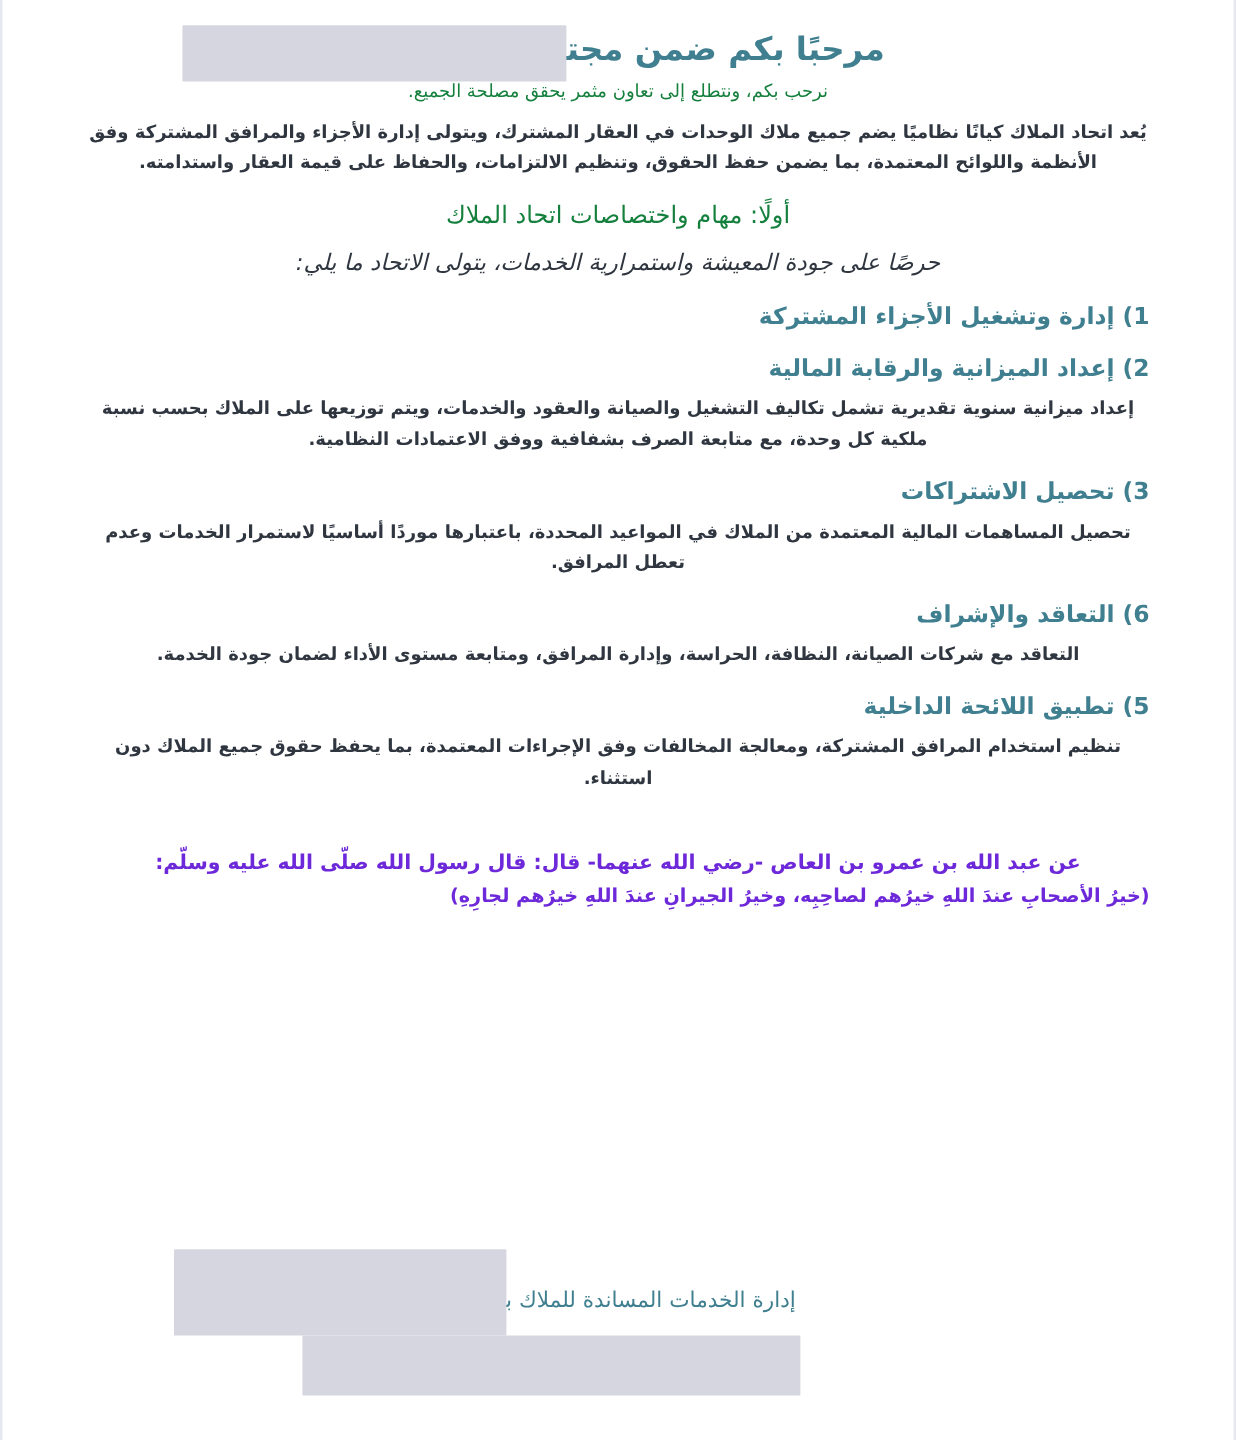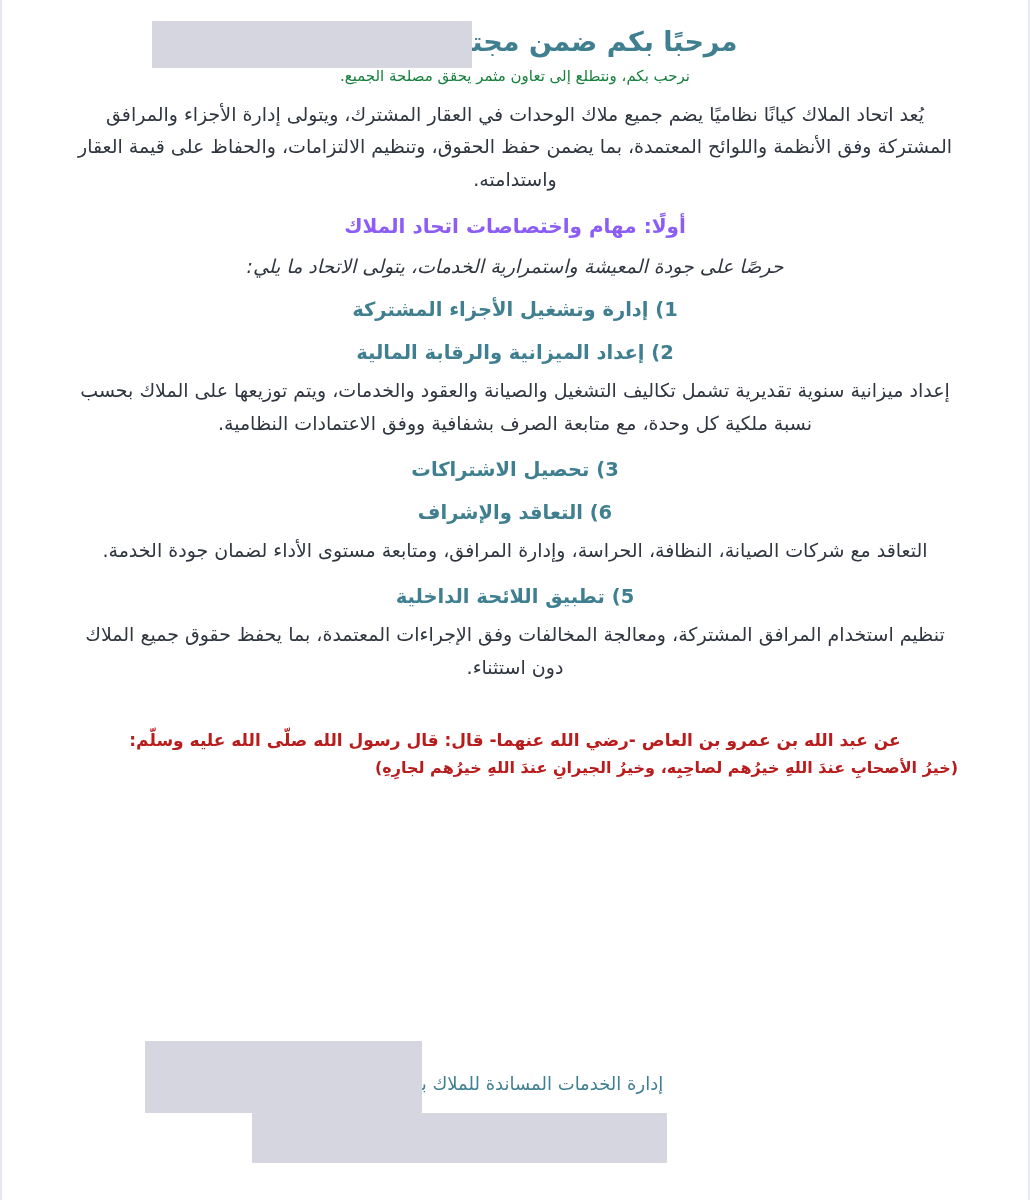--- a/index.html
+++ b/index.html
@@ -49,41 +49,43 @@
   .subtitle {
     color: #15803d;
     font-size: 15px;
     font-weight: normal;
     line-height: 1.5;
     margin: 4px 0 10px 0;
   }
 
   .body-text {
     color: #2f3640;
-    font-size: 19px;
+    font-size: 15px;
     line-height: 1.72;
     margin: 0 0 14px 0;
     text-align: center;
+    font-weight: bold;
   }
 
   .section-heading {
-    color: #8b5cf6;
+    color: #15803d;
     font-size: 20px;
-    font-weight: bold;
+    font-weight: normal;
     line-height: 1.6;
     margin: 14px 0 8px 0;
     text-align: center;
   }
 
   .sub-heading {
     color: #3f7f90;
     font-size: 19.5px;
     font-weight: bold;
     line-height: 1.6;
     margin: 12px 0 6px 0;
+    text-align: right;
   }
 
   .lead-text {
     color: #2f3640;
     font-size: 19px;
     line-height: 1.7;
     margin: 0 0 4px 0;
     font-style: italic;
   }
 
@@ -93,21 +95,21 @@
     font-weight: bold;
     line-height: 1.75;
     margin: 34px 0 0 0;
   }
   .highlight-para .accent {
     color: #c79b4e;
     font-weight: bold;
   }
 
   .hadith {
-    color: #b91c1c;
+    color: #6d28d9;
     font-size: 17px;
     font-weight: bold;
     line-height: 1.62;
     margin: 44px 0 0 0;
   }
   .hadith .line2 {
     display: block;
     font-size: 16px;
     text-align: right;
   }
@@ -167,20 +169,21 @@
     <h2 class="section-heading">أولًا: مهام واختصاصات اتحاد الملاك</h2>
 
     <p class="lead-text">حرصًا على جودة المعيشة واستمرارية الخدمات، يتولى الاتحاد ما يلي:</p>
 
     <h3 class="sub-heading">1) إدارة وتشغيل الأجزاء المشتركة</h3>
 
     <h3 class="sub-heading">2) إعداد الميزانية والرقابة المالية</h3>
     <p class="body-text">إعداد ميزانية سنوية تقديرية تشمل تكاليف التشغيل والصيانة والعقود والخدمات، ويتم توزيعها على الملاك بحسب نسبة ملكية كل وحدة، مع متابعة الصرف بشفافية ووفق الاعتمادات النظامية.</p>
 
     <h3 class="sub-heading">3) تحصيل الاشتراكات</h3>
+    <p class="body-text">تحصيل المساهمات المالية المعتمدة من الملاك في المواعيد المحددة، باعتبارها موردًا أساسيًا لاستمرار الخدمات وعدم تعطل المرافق.</p>
 
     <h3 class="sub-heading">6) التعاقد والإشراف</h3>
     <p class="body-text">التعاقد مع شركات الصيانة، النظافة، الحراسة، وإدارة المرافق، ومتابعة مستوى الأداء لضمان جودة الخدمة.</p>
 
     <h3 class="sub-heading">5) تطبيق اللائحة الداخلية</h3>
     <p class="body-text">تنظيم استخدام المرافق المشتركة، ومعالجة المخالفات وفق الإجراءات المعتمدة، بما يحفظ حقوق جميع الملاك دون استثناء.</p>
 
 
     <p class="hadith">
       <span>عن عبد الله بن عمرو بن العاص -رضي الله عنهما- قال: قال رسول الله صلّى الله عليه وسلّم:</span>

